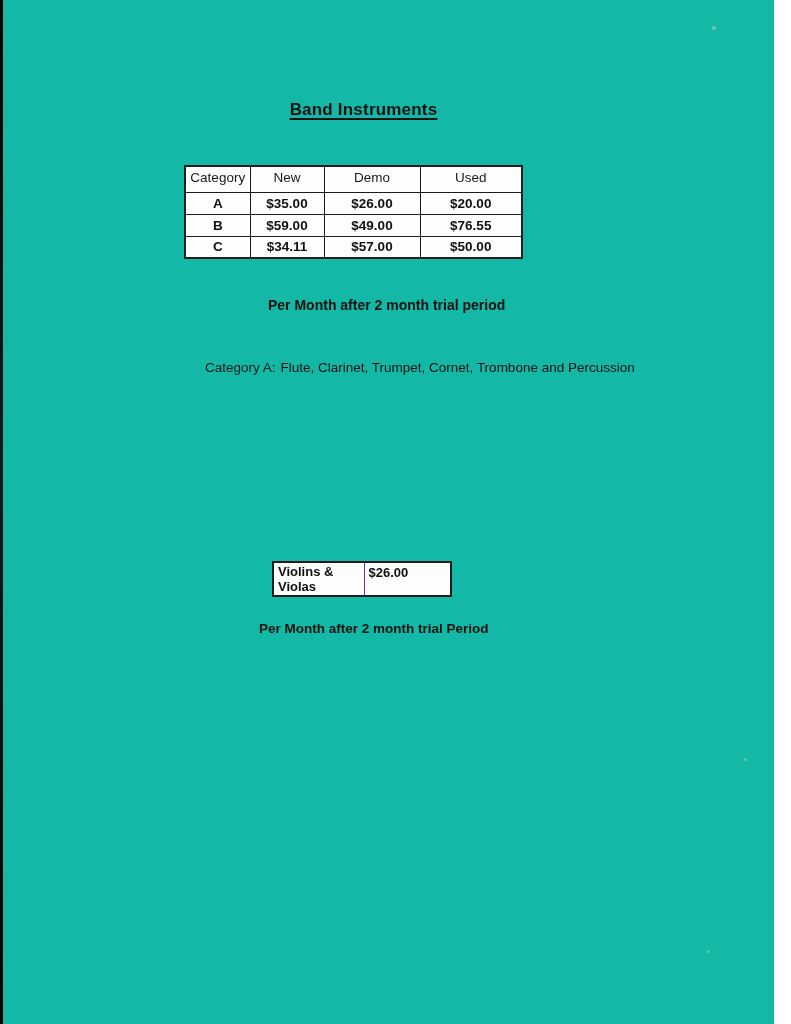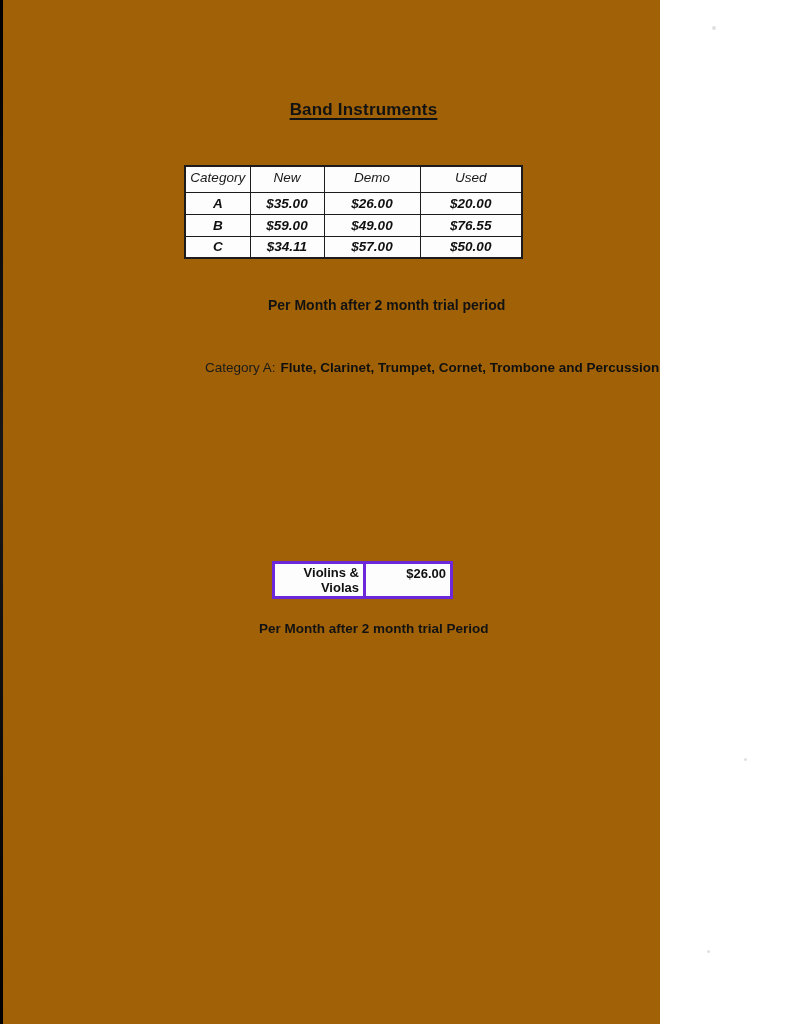--- a/index.html
+++ b/index.html
@@ -4,22 +4,22 @@
 <style>
   * { margin: 0; padding: 0; box-sizing: border-box; }
   html, body {
     width: 791px; height: 1024px;
     background: #ffffff;
     font-family: "Liberation Sans", sans-serif;
     overflow: hidden;
   }
   .page {
     position: relative;
-    width: 660px; height: 1024px;
-    background: #a16207;
+    width: 774px; height: 1024px;
+    background: #14b8a6;
     color: #161616;
     padding-left: 29px;
   }
   
   .scan-edge {
     position: absolute; left: 0; top: 0;
     width: 3px; height: 1024px;
     background: linear-gradient(180deg, #000 0%, #181818 45%, #000 100%);
   }
   .speck {
@@ -42,21 +42,21 @@
   }
   .band-title { top: 100px; }
   .string-title { top: 493px; width: 729px; }
 
   table {
     border-collapse: collapse;
     table-layout: fixed;
     position: absolute;
     background: #fdfdfd;
   }
-  .band-table { left: 184px; top: 165px; width: 337px; border: 2px solid #1c1c1c; font-style: italic; }
+  .band-table { left: 184px; top: 165px; width: 337px; border: 2px solid #1c1c1c; }
   .band-table th, .band-table td { border: 1px solid #1c1c1c; text-align: center; overflow: hidden; }
   .band-table th {
     height: 26px; font-weight: normal; font-size: 13.5px;
     vertical-align: top; padding-top: 3px; color: #1a1a1a;
   }
   .band-table td {
     height: 22px; font-weight: bold; font-size: 13.5px;
     vertical-align: middle; color: #101010;
   }
 
@@ -69,25 +69,25 @@
   .string-caption { left: 259px; top: 621px; font-size: 13.5px; }
 
   .cat-line {
     position: absolute;
     font-size: 13.5px; color: #1a1a1a;
     white-space: nowrap;
   }
   .cat-a { left: 205px; top: 360px; }
   .cat-b { left: 199px; top: 393px; }
   .cat-c { left: 199px; top: 426px; }
-  .cat-items { font-weight: bold; margin-left: 5px; color: #101010; }
+  .cat-items { font-weight: normal; margin-left: 5px; color: #101010; }
 
   .string-table { left: 272px; top: 561px; width: 178px; border: 2px solid #1c1c1c; }
   .string-table td {
-    border: 3px solid #6d28d9; text-align: right;
+    border: 1px solid #6d28d9; text-align: left;
     font-weight: bold; font-size: 13px; color: #101010;
     vertical-align: middle; padding: 1px 4px;
   }
   .string-table .col-name  { width: 91px; }
   .string-table .col-price { width: 87px; }
   .string-table .row-tall td { height: 34px; }
   .string-table .row-short td { height: 19px; }
   .string-table .price-cell { vertical-align: top; padding-top: 2px; }
 </style>
 </head>

